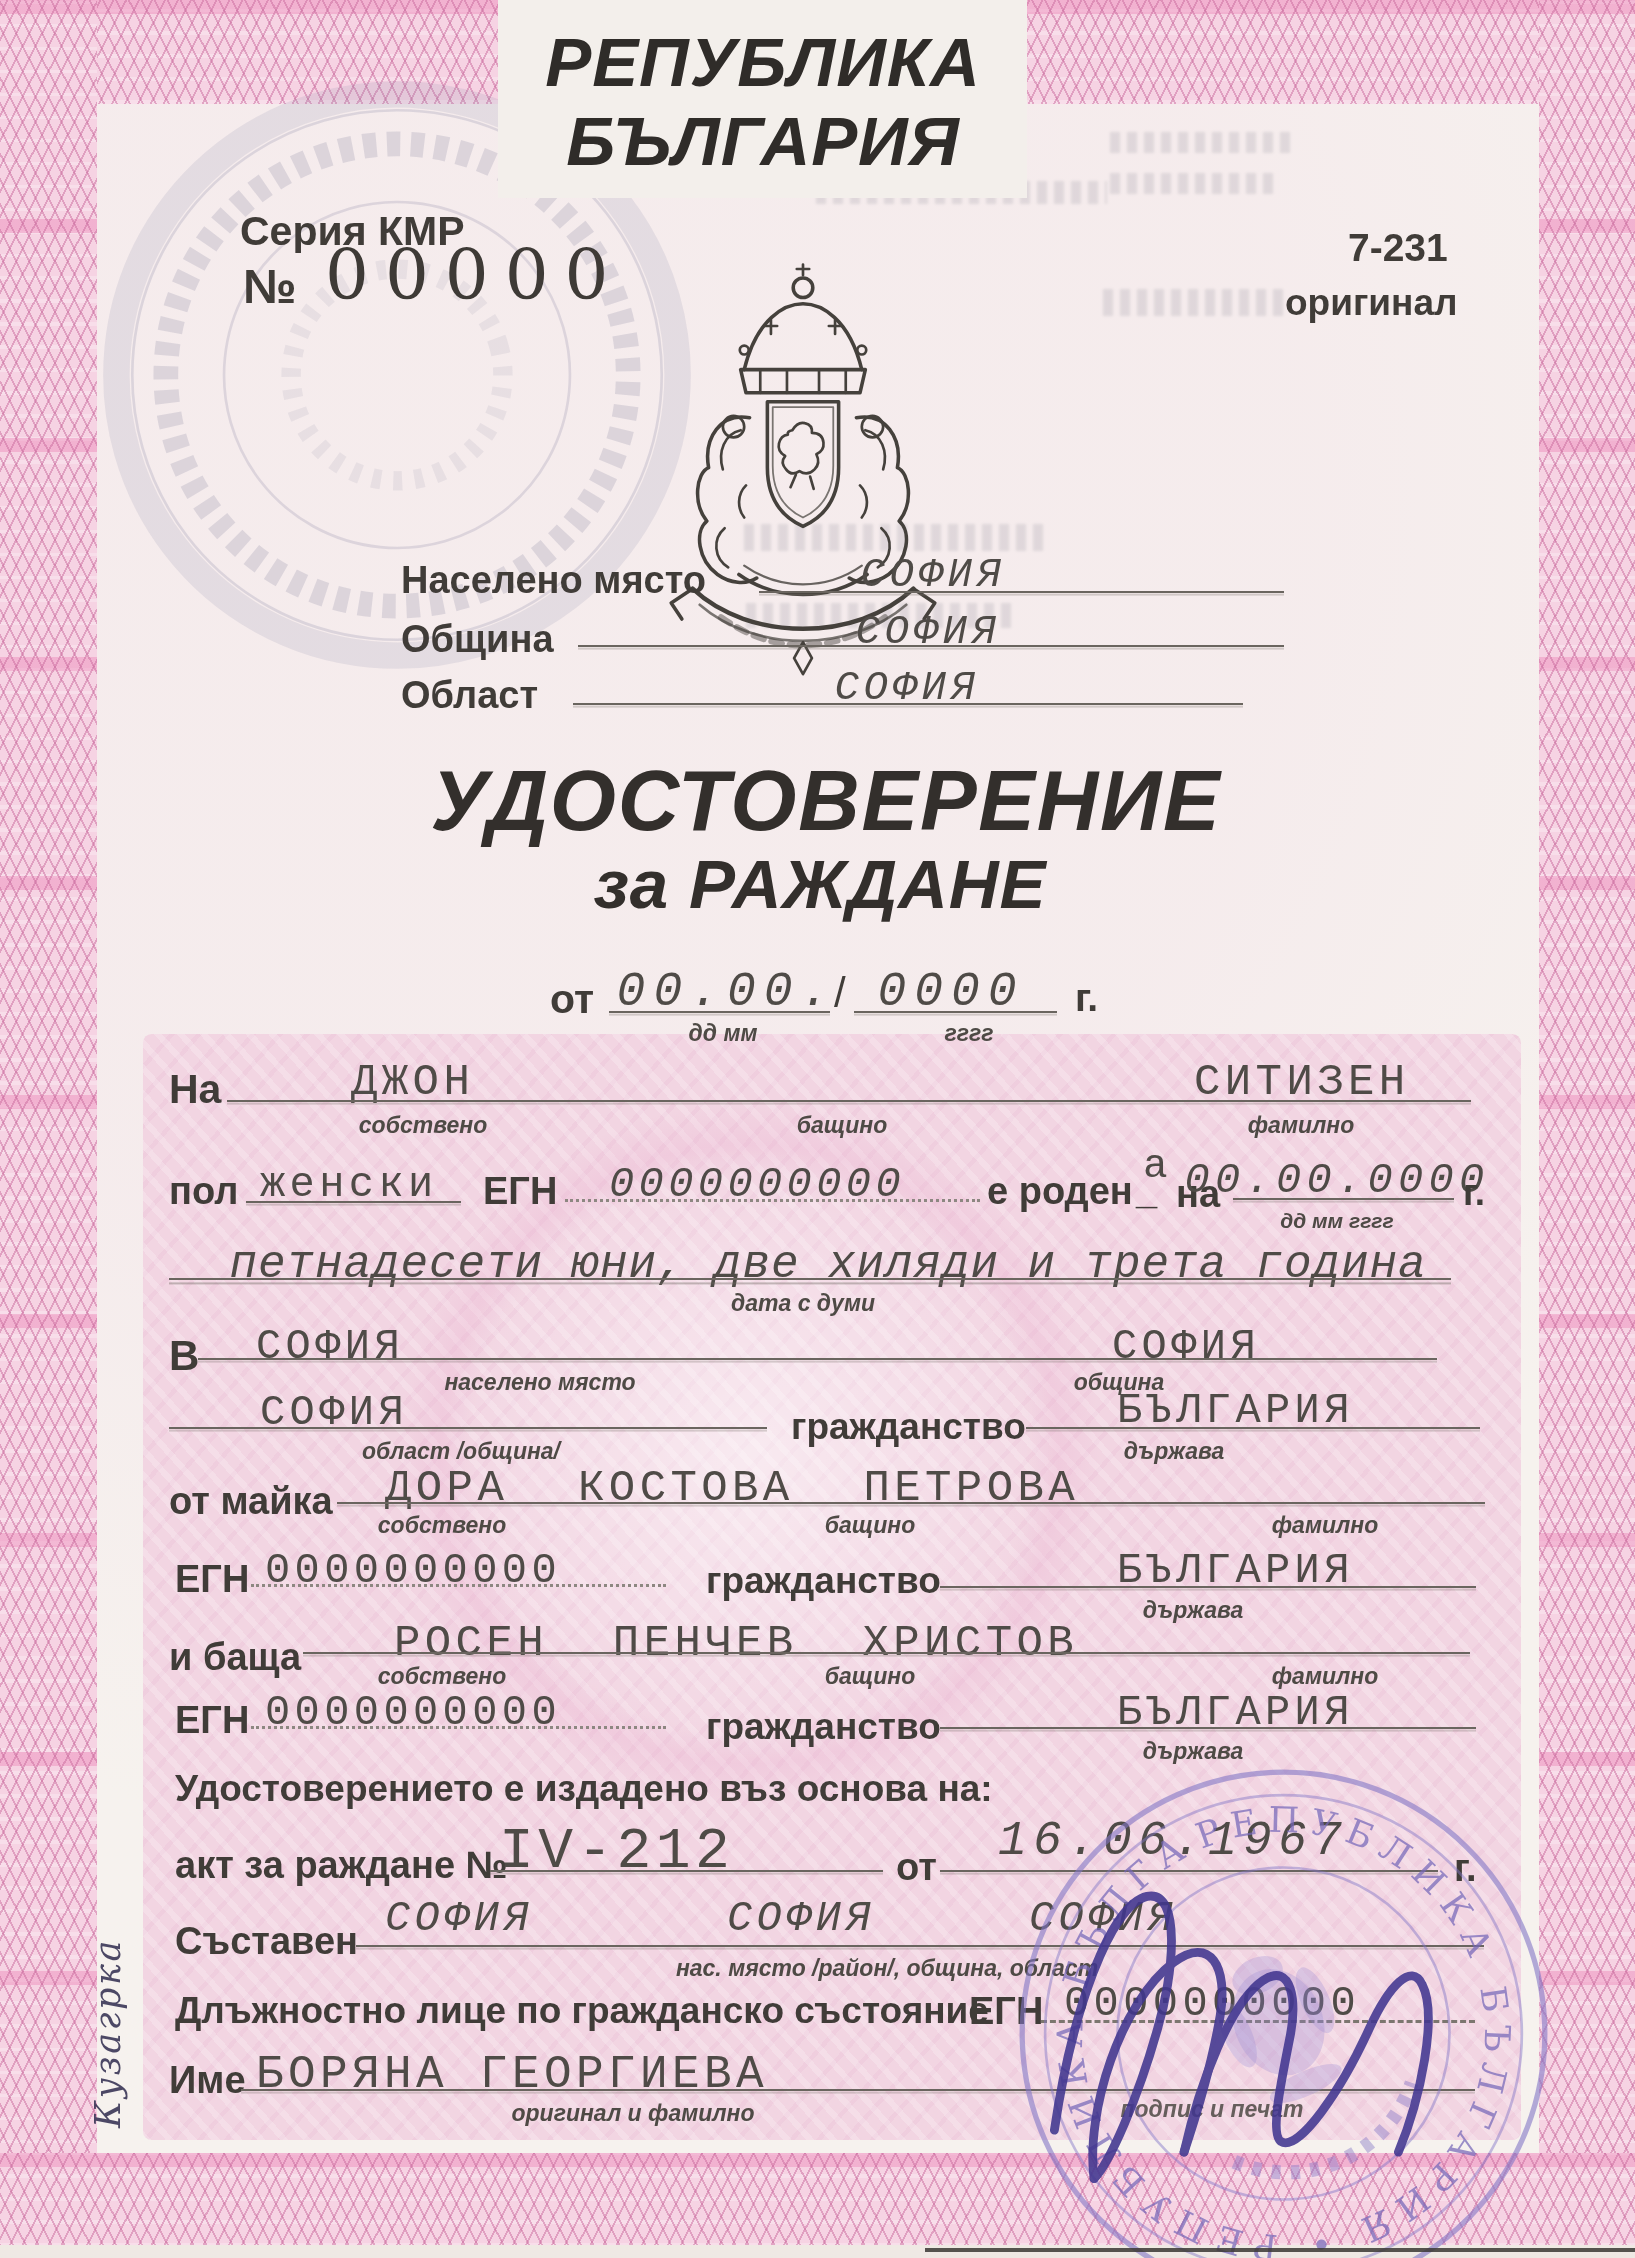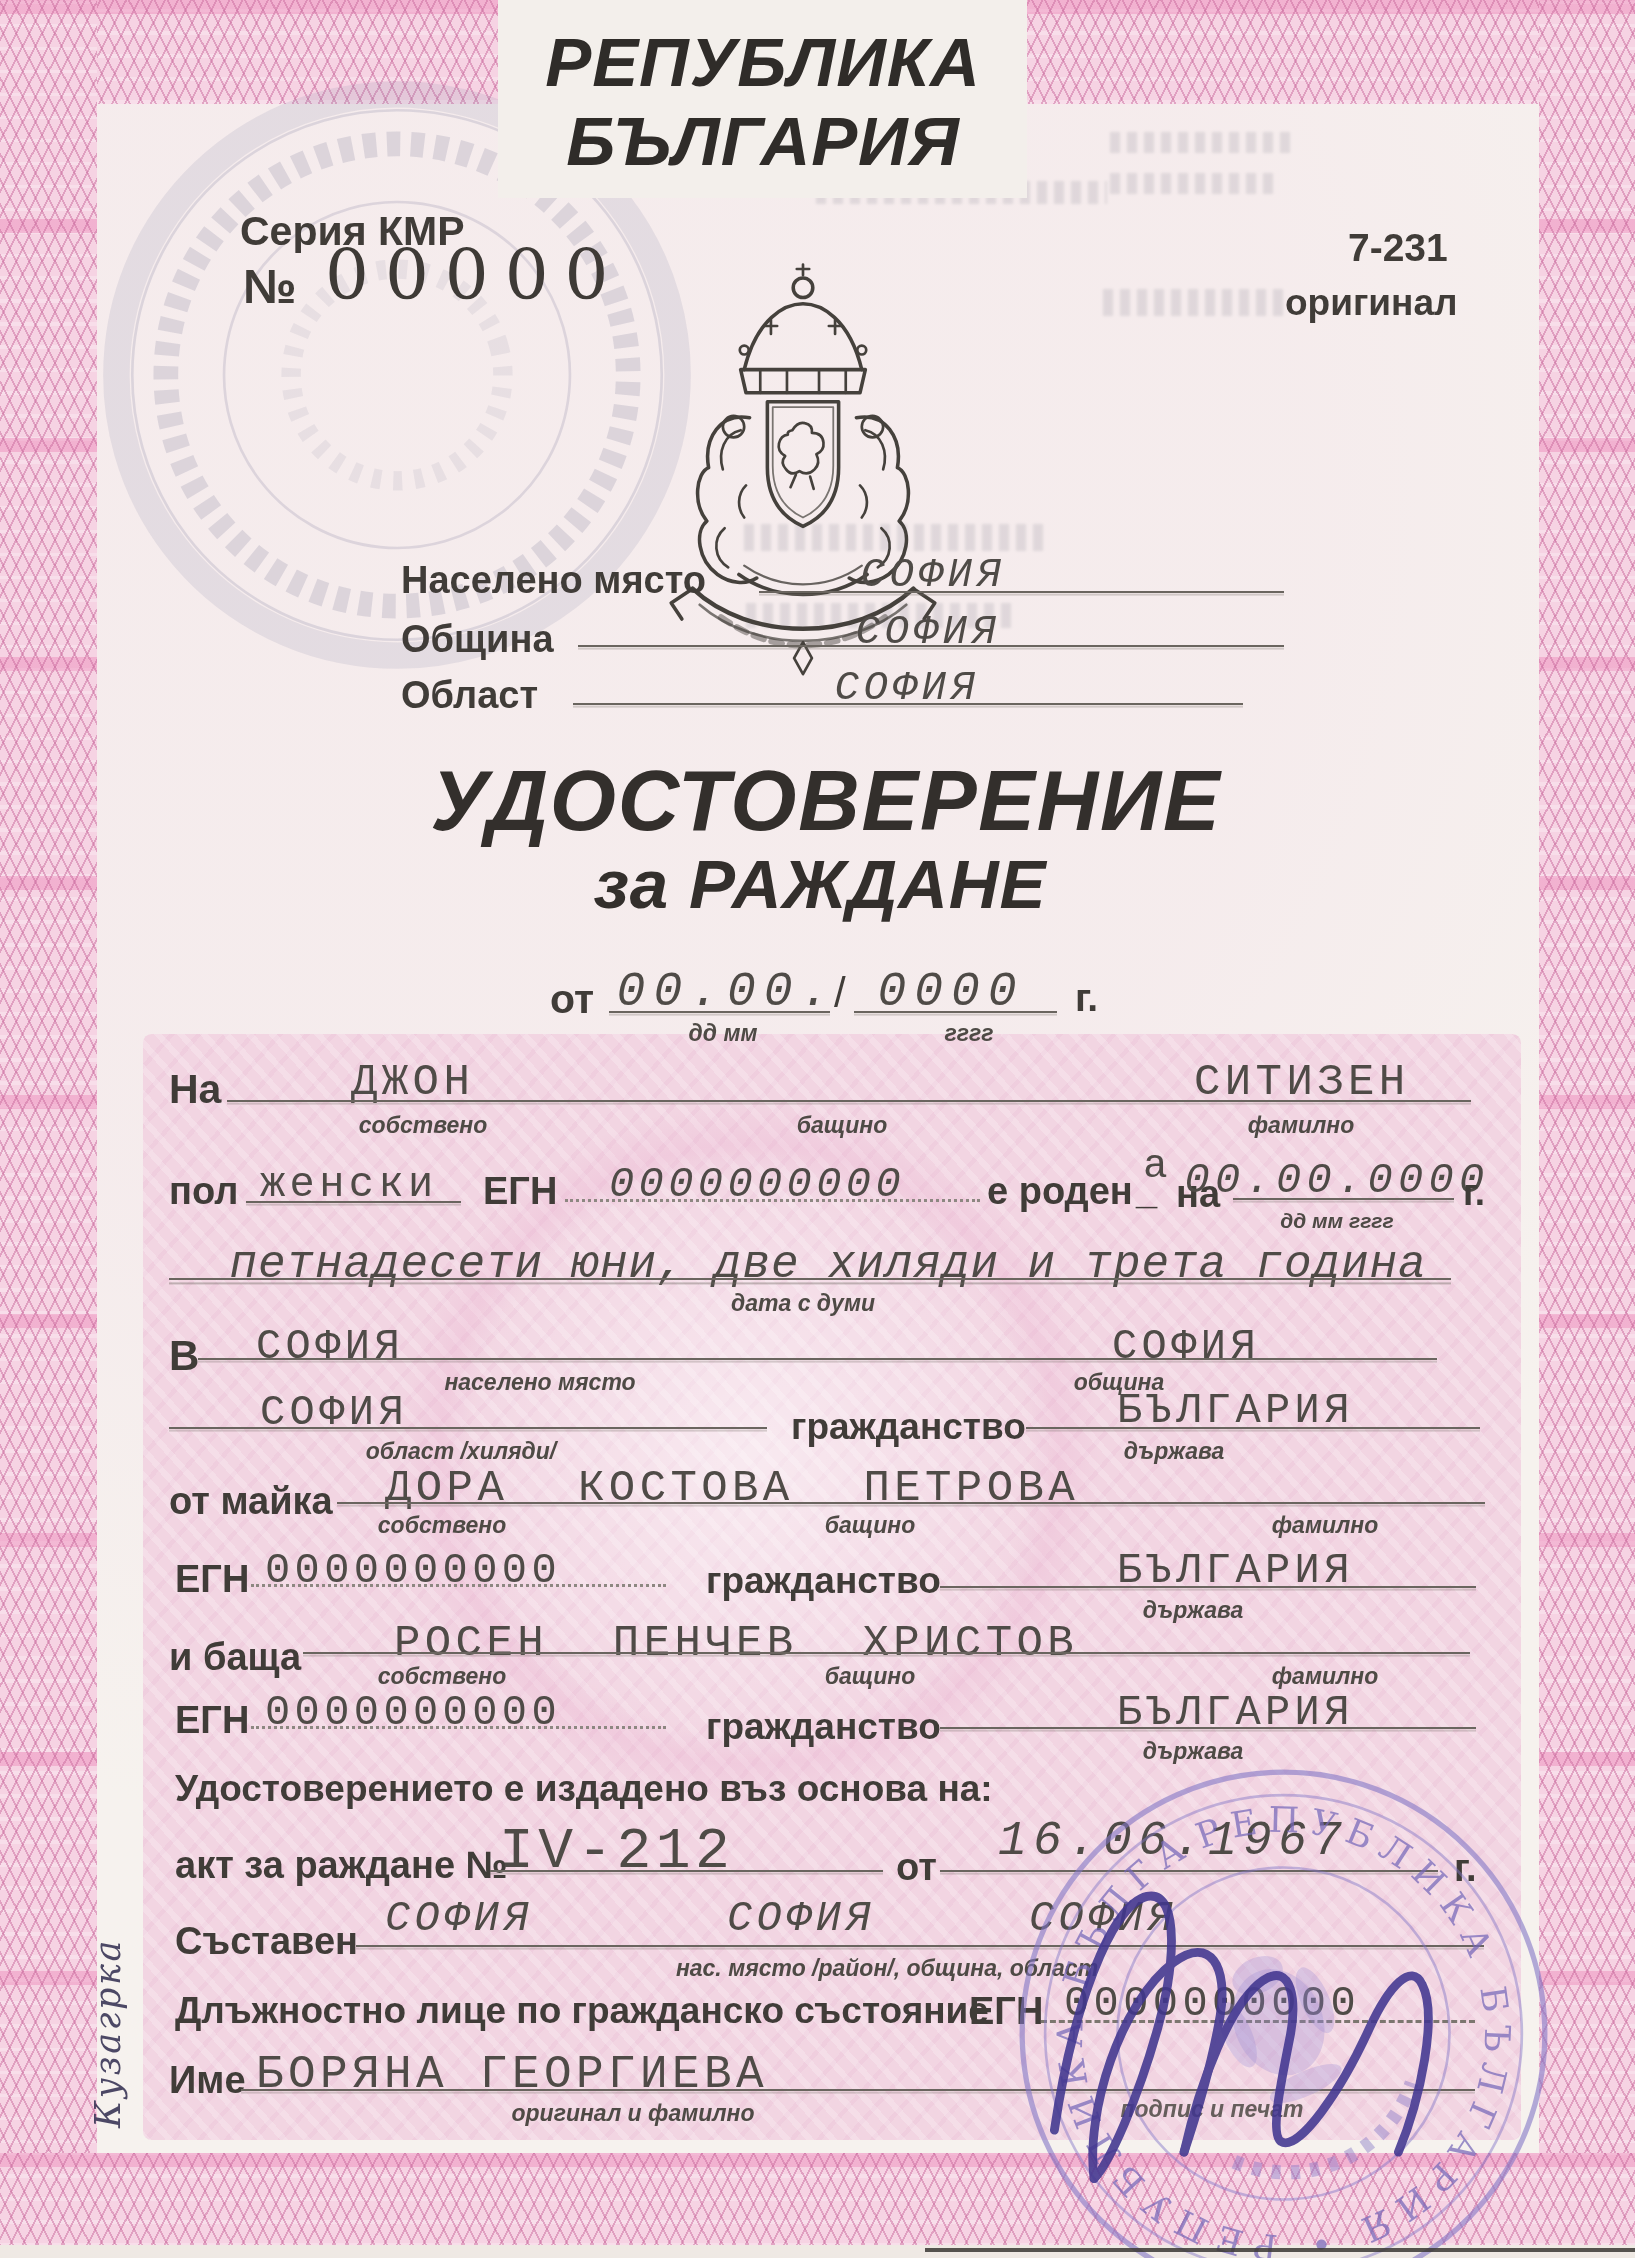--- a/index.html
+++ b/index.html
@@ -176,21 +176,21 @@
   <span class="abs val" style="left:1112px;top:1323px;font-size:42px">СОФИЯ</span>
   <div class="ln" style="left:198px;top:1358px;width:1239px"></div>
   <span class="abs ctr hint" style="left:540px;top:1369px">населено място</span>
   <span class="abs ctr hint" style="left:1119px;top:1369px">община</span>
 
   <span class="abs val" style="left:260px;top:1389px;font-size:42px">СОФИЯ</span>
   <div class="ln" style="left:169px;top:1427px;width:598px"></div>
   <span class="abs lbl" style="left:791px;top:1406px;font-size:37px">гражданство</span>
   <span class="abs val" style="left:1117px;top:1387px;font-size:42px">БЪЛГАРИЯ</span>
   <div class="ln" style="left:1026px;top:1427px;width:454px"></div>
-  <span class="abs ctr hint" style="left:461px;top:1438px">област /хиляди/</span>
+  <span class="abs ctr hint" style="left:461px;top:1438px">област /община/</span>
   <span class="abs ctr hint" style="left:1174px;top:1438px">държава</span>
 
   <span class="abs lbl" style="left:169px;top:1480px">от майка</span>
   <span class="abs val" style="left:385px;top:1463px;font-size:44px;word-spacing:39px">ДОРА КОСТОВА ПЕТРОВА</span>
   <div class="ln" style="left:337px;top:1502px;width:1148px"></div>
   <span class="abs ctr hint" style="left:442px;top:1512px">собствено</span>
   <span class="abs ctr hint" style="left:870px;top:1512px">бащино</span>
   <span class="abs ctr hint" style="left:1325px;top:1512px">фамилно</span>
 
   <span class="abs lbl" style="left:175px;top:1558px">ЕГН</span>

